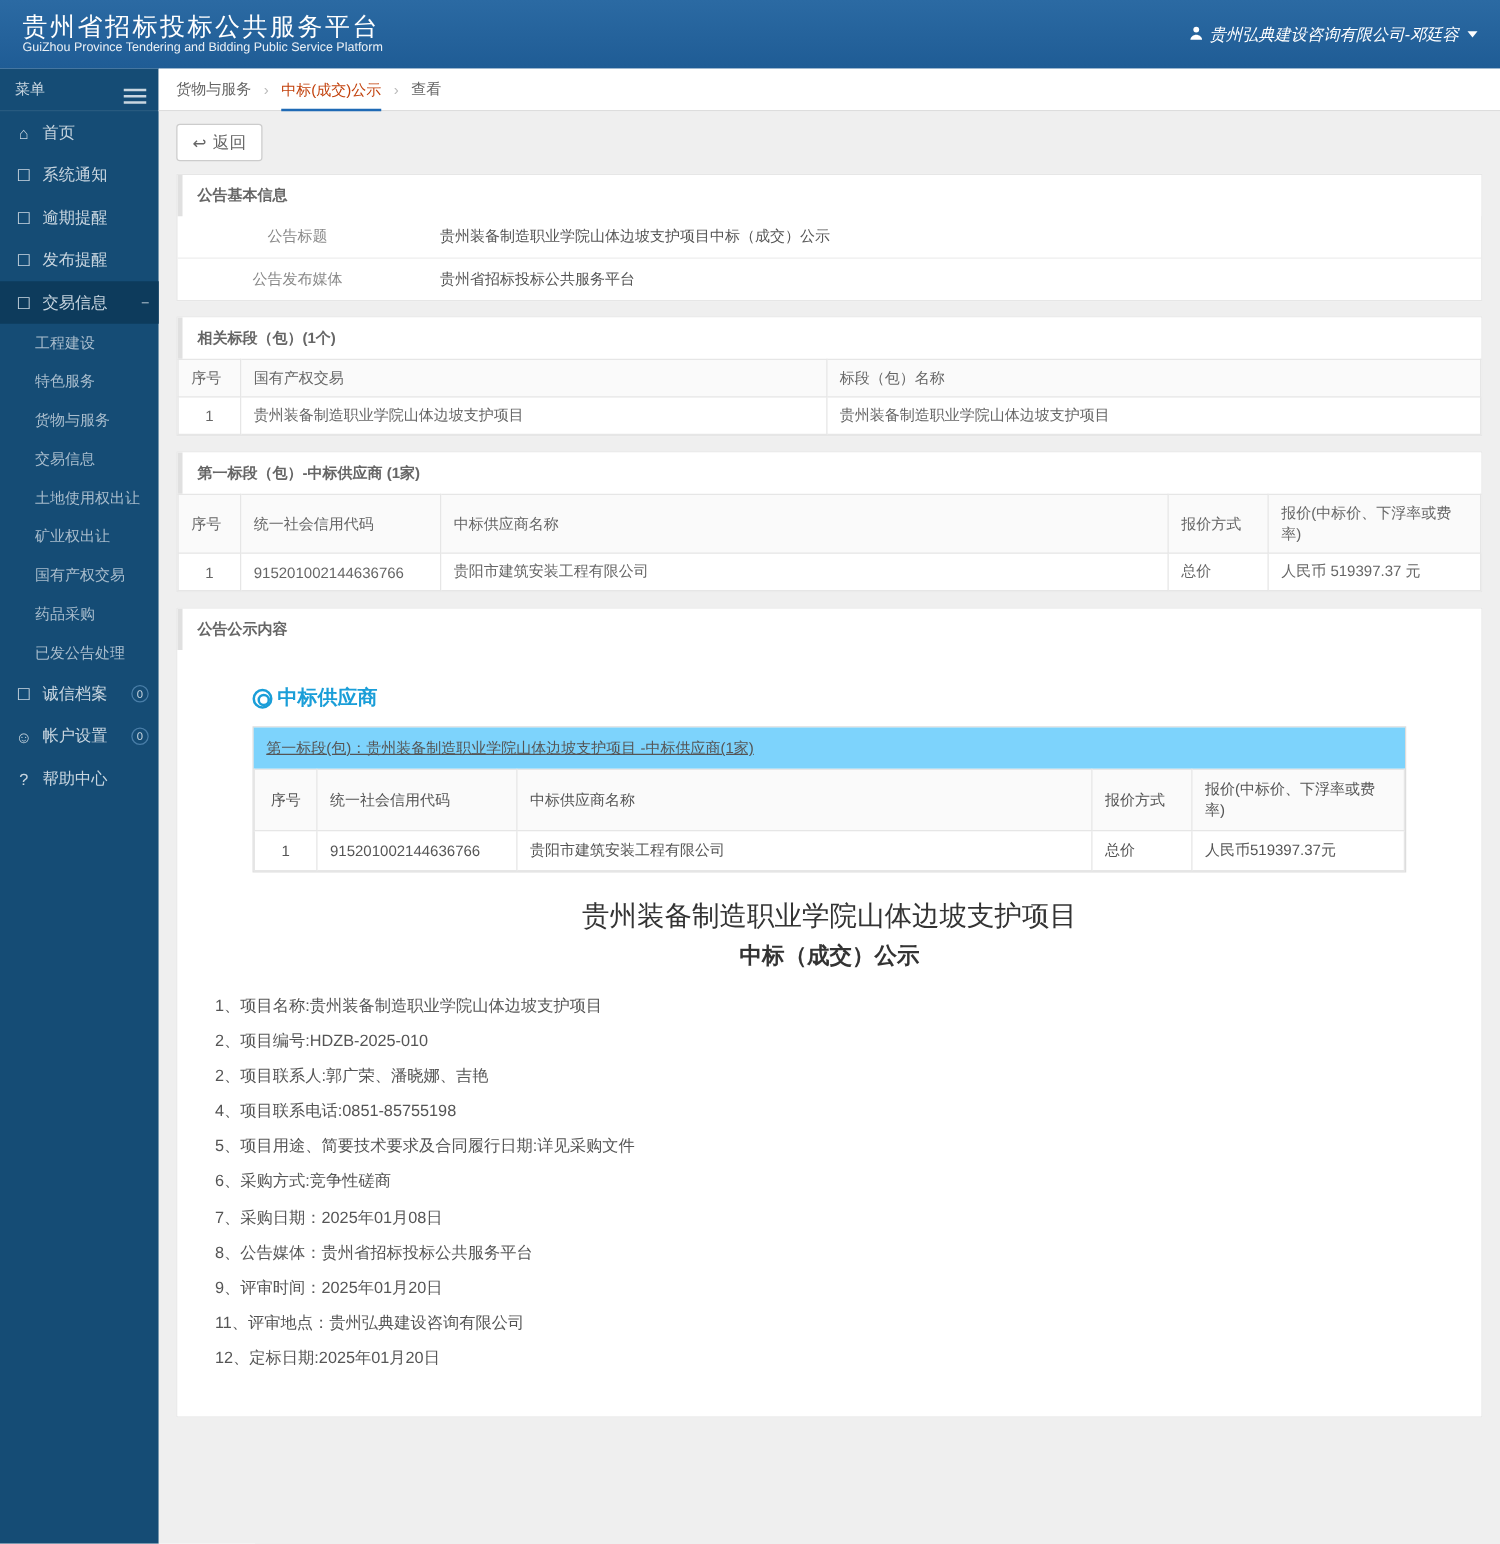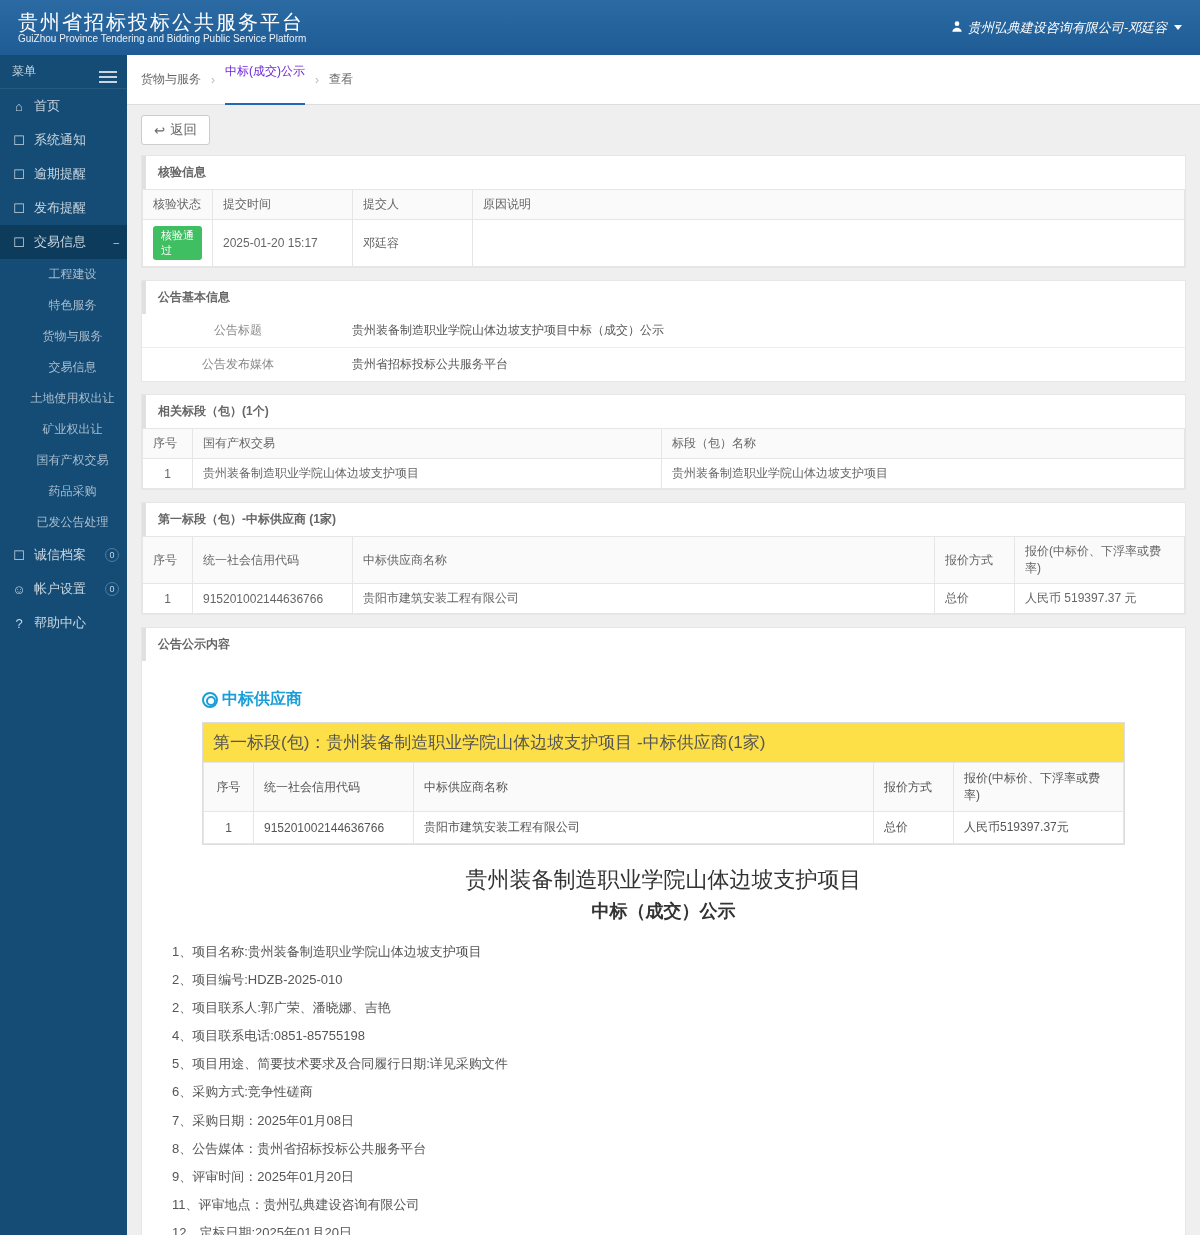--- a/index.html
+++ b/index.html
@@ -15,29 +15,29 @@
 
   
   .shell { display:flex; min-height:calc(1235px - 55px); }
   aside.sidebar { width:127px; background:#154c75; color:#c9d6e0; display:flex; flex-direction:column; }
   aside .menu-header { display:flex; align-items:center; justify-content:space-between; padding:8px 10px 8px 12px; color:#c9d6e0; border-bottom:1px solid rgba(255,255,255,.08); font-size:12px;gap:44px; }
   aside .burger { width:18px; display:inline-block; }
   aside .burger::before { content:""; display:block; height:2px; background:#c9d6e0; box-shadow:0 5px 0 #c9d6e0,0 10px 0 #c9d6e0; }
   aside .nav-item { display:flex; align-items:center; gap:8px; padding:8px 10px 8px 12px; cursor:pointer; font-size:13px; position:relative; }
   aside .nav-item.active { background:#0d3b5c; }
   aside .nav-item .exp { position:absolute; right:8px; font-size:10px; }
-  aside .sub-item { padding:7px 10px 7px 28px; font-size:12px; color:#a9bdcd; cursor:pointer;text-align:center; }
+  aside .sub-item { padding:7px 10px 7px 28px; font-size:12px; color:#a9bdcd; cursor:pointer; }
   aside .ico { width:14px; height:14px; display:inline-flex; align-items:center; justify-content:center; font-size:13px; }
   .dot-badge { width:14px; height:14px; background:#154c75; border:1px solid #4a7ea8; color:#c9d6e0; border-radius:50%; display:inline-flex; align-items:center; justify-content:center; font-size:9px; position:absolute; right:8px; }
 
   
   main.main { flex:1; background:#efefef; padding:0; }
   .crumbs { background:#fff; border-bottom:1px solid #ddd; padding:8px 14px; display:flex; gap:10px; align-items:center; color:#666; }
   .crumbs .sep { color:#bbb; }
-  .crumbs .crumb.active { color:#6d28d9; border-bottom:2px solid #1f6ab5; padding-bottom:23px; margin-bottom:-9px; }
+  .crumbs .crumb.active { color:#c2410c; border-bottom:2px solid #1f6ab5; padding-bottom:6px; margin-bottom:-9px; }
 
   .panel-area { padding:10px 10px 30px 10px; }
   .btn-back { background:#fff; border:1px solid #ccc; padding:5px 12px; border-radius:3px; color:#666; display:inline-flex; align-items:center; gap:5px; cursor:pointer; margin:0 0 10px 4px; }
 
   .section { background:#fff; border:1px solid #e6e6e6; margin:0 4px 12px 4px; }
   .sec-title { padding:8px 12px; color:#666; font-size:12px; border-left:4px solid #e0e0e0; margin:0; background:#fff; }
 
   table.grid { width:100%; border-collapse:collapse; }
   table.grid th, table.grid td { border:1px solid #e6e6e6; padding:6px 10px; text-align:left; font-weight:normal; color:#666; font-size:12px; }
   table.grid th { background:#fafafa; }
@@ -48,21 +48,21 @@
   .form-row .lbl { width:200px; text-align:center; padding:8px 18px 8px 10px; color:#888; }
   .form-row .val { flex:1; padding:8px 10px; color:#555; }
 
   
   .notice { background:#fff; padding:18px 20px 30px 20px; }
   .stamp { color:#1a9ed8; font-weight:bold; font-size:16px; display:inline-flex; align-items:center; gap:4px; margin:10px 0 12px 40px; }
   .stamp .ring { width:16px; height:16px; border:2px solid #1a9ed8; border-radius:50%; display:inline-block; position:relative; }
   .stamp .ring::after { content:""; position:absolute; width:6px; height:6px; border:2px solid #1a9ed8; border-radius:50%; left:2px; top:2px; }
 
   .inner-box { border:1px solid #ddd; margin:0 40px 20px 40px; }
-  .inner-box .ib-head { background:#fde047; padding:8px 10px; font-size:17px; color:#555; }
+  .inner-box .ib-head { background:#7dd3fc; padding:8px 10px; font-size:12px; color:#555;text-decoration:underline; }
   .inner-box table { width:100%; border-collapse:collapse; }
   .inner-box th, .inner-box td { border:1px solid #e6e6e6; padding:7px 10px; text-align:left; font-weight:normal; font-size:12px; color:#555; }
   .inner-box th { background:#fafafa; }
 
   .big-title { text-align:center; font-size:22px; color:#333; margin-top:14px; }
   .sub-title { text-align:center; font-size:18px; color:#333; margin-top:4px; margin-bottom:18px;font-weight:bold; }
 
   .para-list { margin:0; padding:0 10px 0 10px; }
   .para-list p { margin:6px 0; color:#555; font-size:13px; line-height:1.7; }
 
@@ -150,39 +150,20 @@
       <span class="crumb">查看</span>
     </div>
 
     <div class="panel-area">
       <button class="btn-back">
         <span>↩</span>
         <span>返回</span>
       </button>
 
       
-      <div class="section">
-        <h3 class="sec-title">核验信息</h3>
-        <table class="grid">
-          <tbody>
-              <tr>
-            <th style="width:70px">核验状态</th>
-            <th style="width:140px">提交时间</th>
-            <th style="width:120px">提交人</th>
-            <th>原因说明</th>
-          </tr>
-          <tr>
-            <td><span class="badge-pass">核验通过</span></td>
-            <td>2025-01-20 15:17</td>
-            <td>邓廷容</td>
-            <td></td>
-          </tr>
-        </tbody>
-          </table>
-      </div>
 
       
       <div class="section">
         <h3 class="sec-title">公告基本信息</h3>
         <div class="form-row">
           <div class="lbl">公告标题</div>
           <div class="val">贵州装备制造职业学院山体边坡支护项目中标（成交）公示</div>
         </div>
         <div class="form-row">
           <div class="lbl">公告发布媒体</div>

